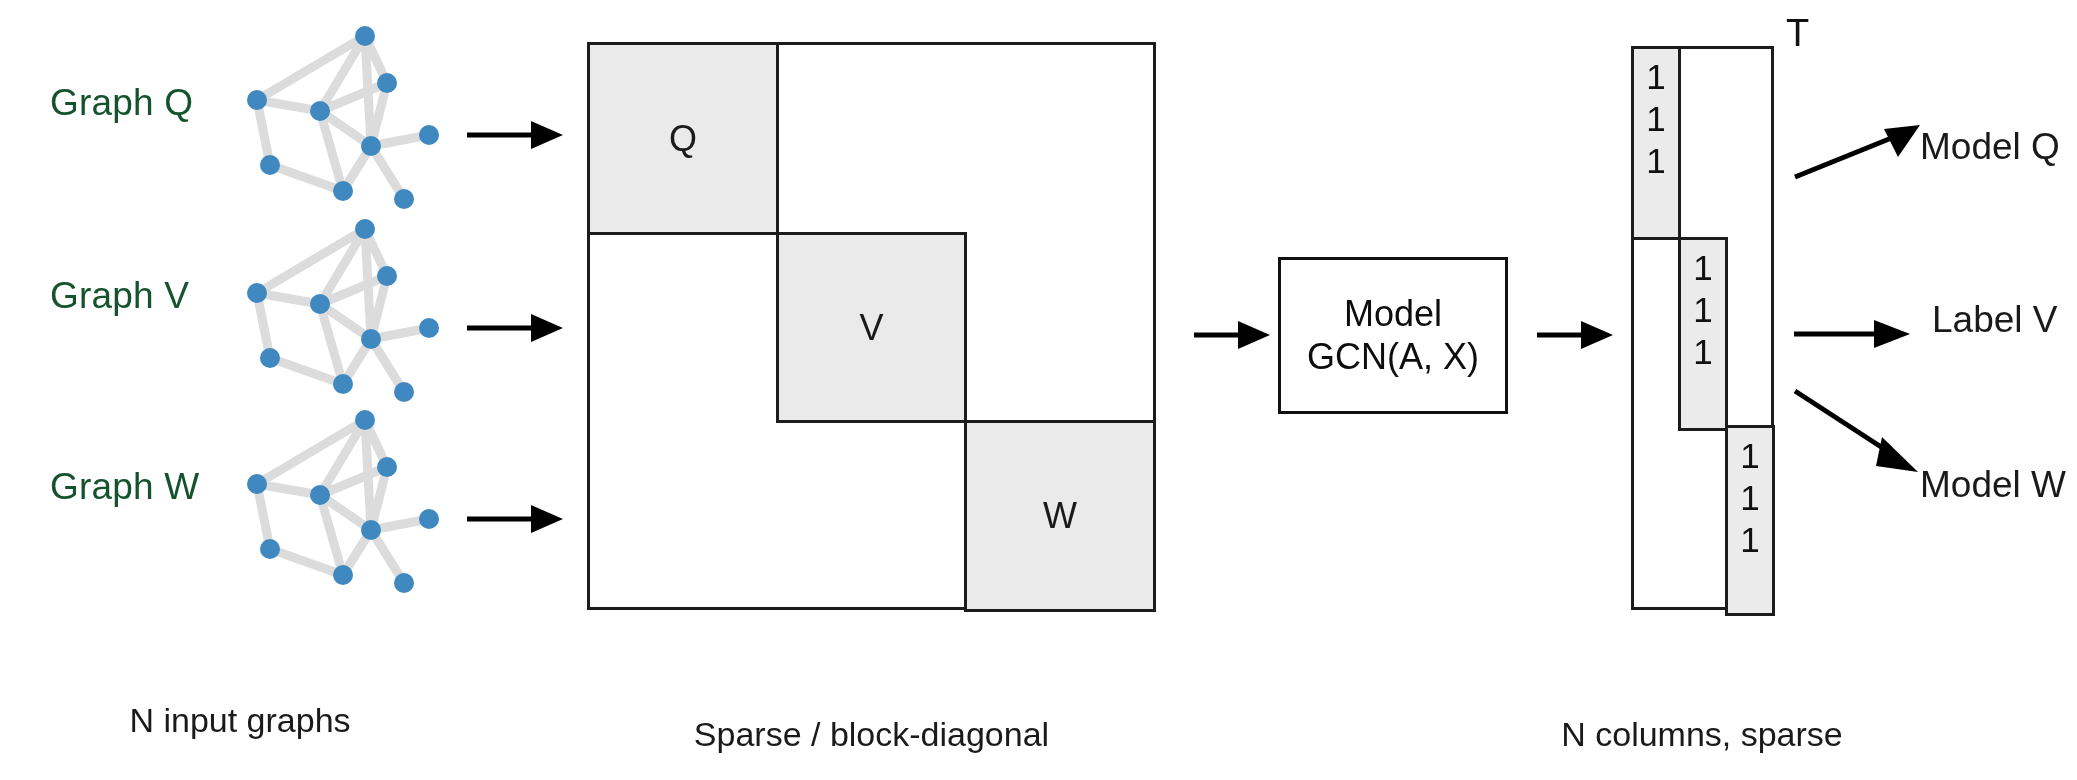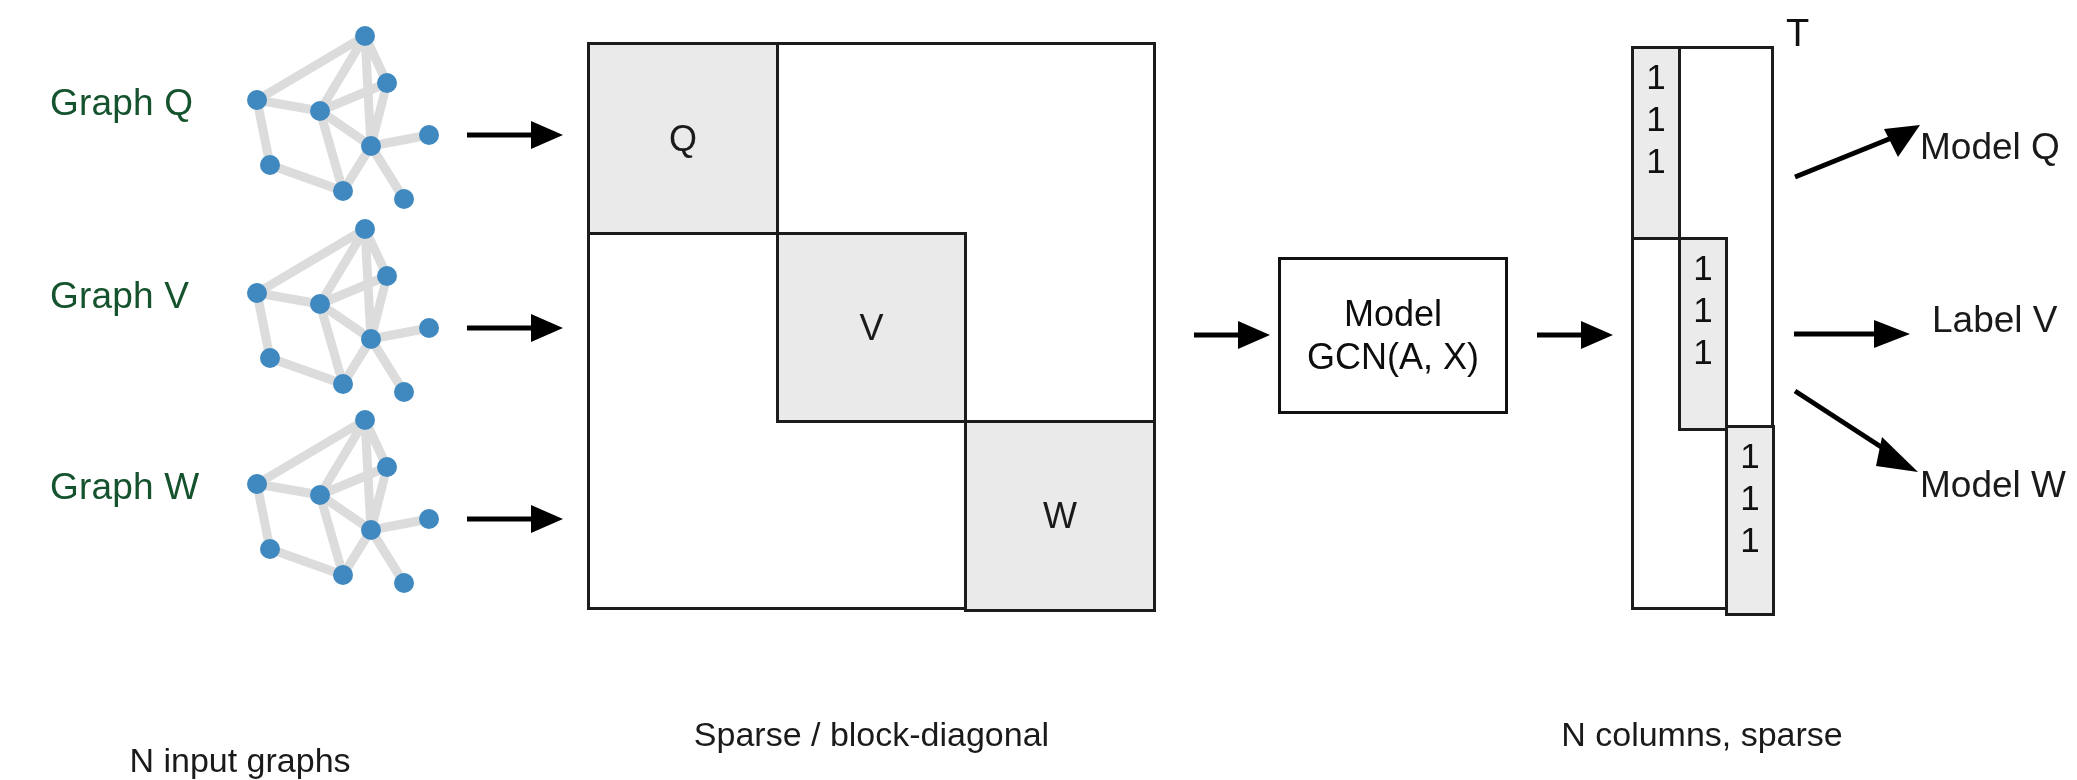--- a/index.html
+++ b/index.html
@@ -228,21 +228,21 @@
       <circle cx="163" cy="176" r="10"></circle>
       <circle cx="224" cy="184" r="10"></circle>
     </g>
   </svg>
 
   <svg class="abs" style="left:465px; top:502px;" width="100" height="34" viewBox="0 0 100 34">
     <line x1="2" y1="17" x2="72" y2="17" stroke="#000" stroke-width="5"></line>
     <polygon points="66,3 98,17 66,31" fill="#000"></polygon>
   </svg>
 
-  <div class="abs caption" style="left:0px; top:740px; width:480px;">N input graphs</div>
+  <div class="abs caption" style="left:0px; top:700px; width:480px;">N input graphs</div>
 
   <div class="matrix-outer" style="left:587px; top:42px; width:569px; height:568px;">
 
     <div class="matrix-block" style="left:-3px; top:-3px; width:192px; height:193px;">
       <span class="block-letter">Q</span>
     </div>
 
     <div class="matrix-block" style="left:186px; top:187px; width:191px; height:191px;">
       <span class="block-letter">V</span>
     </div>

